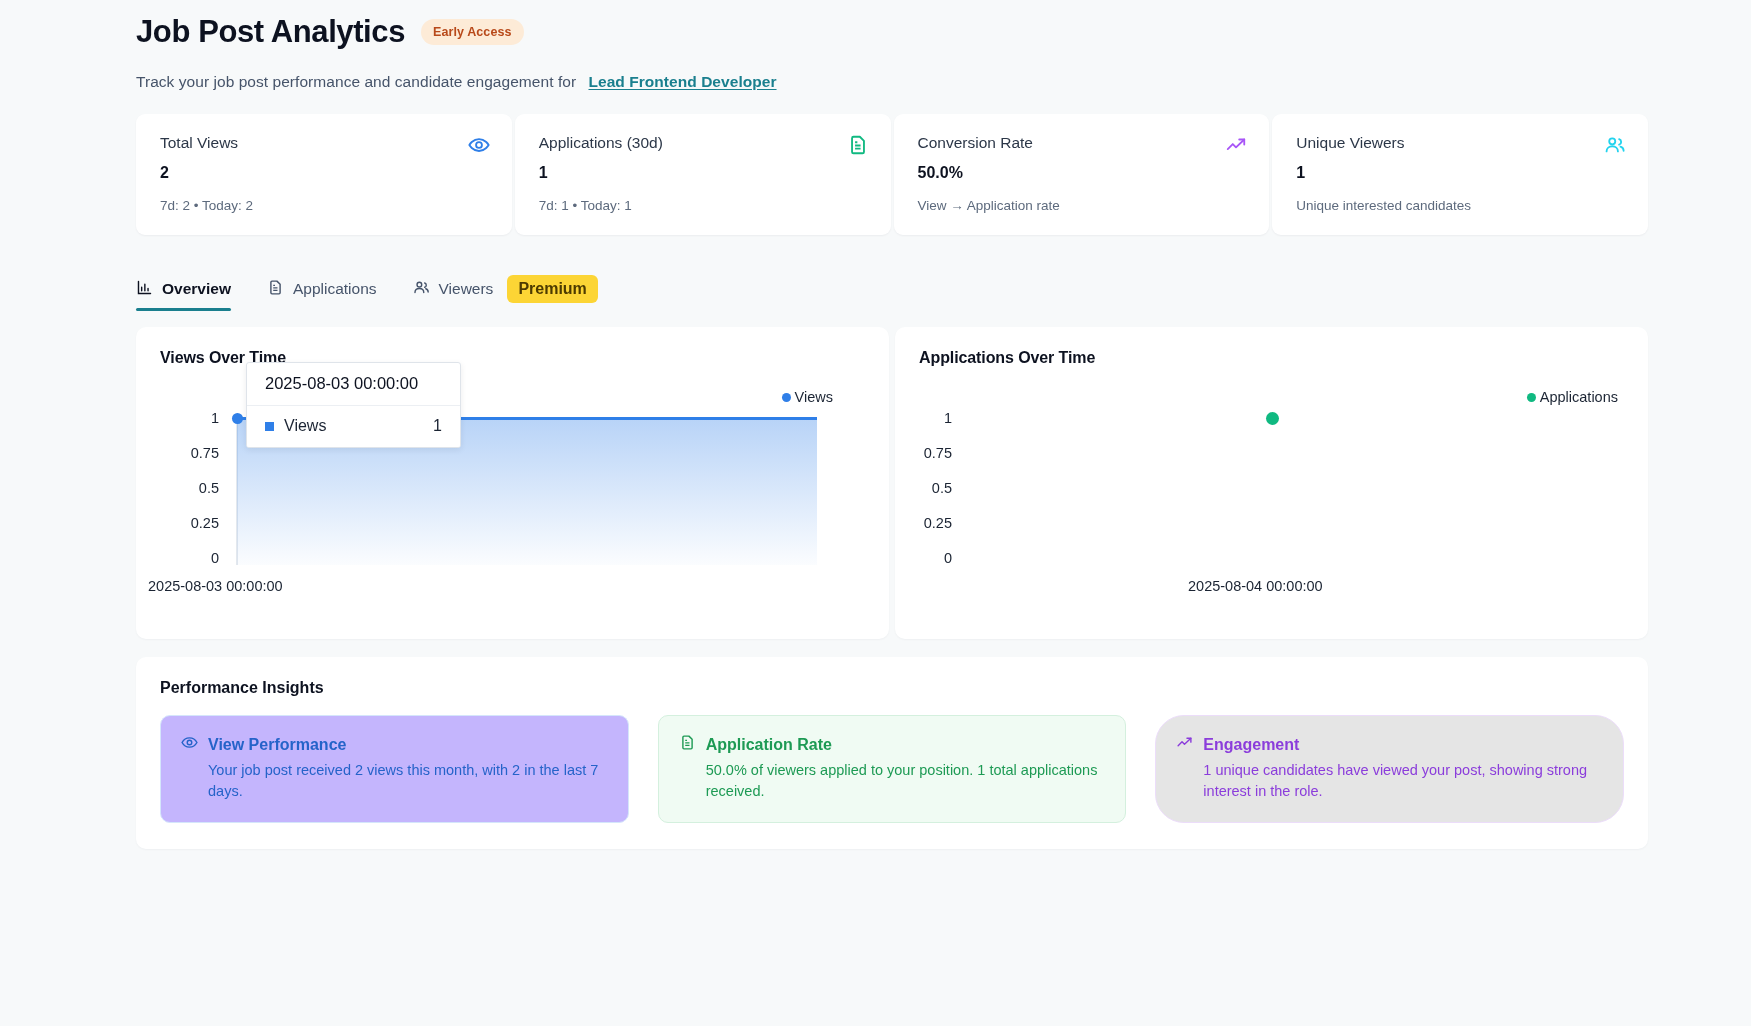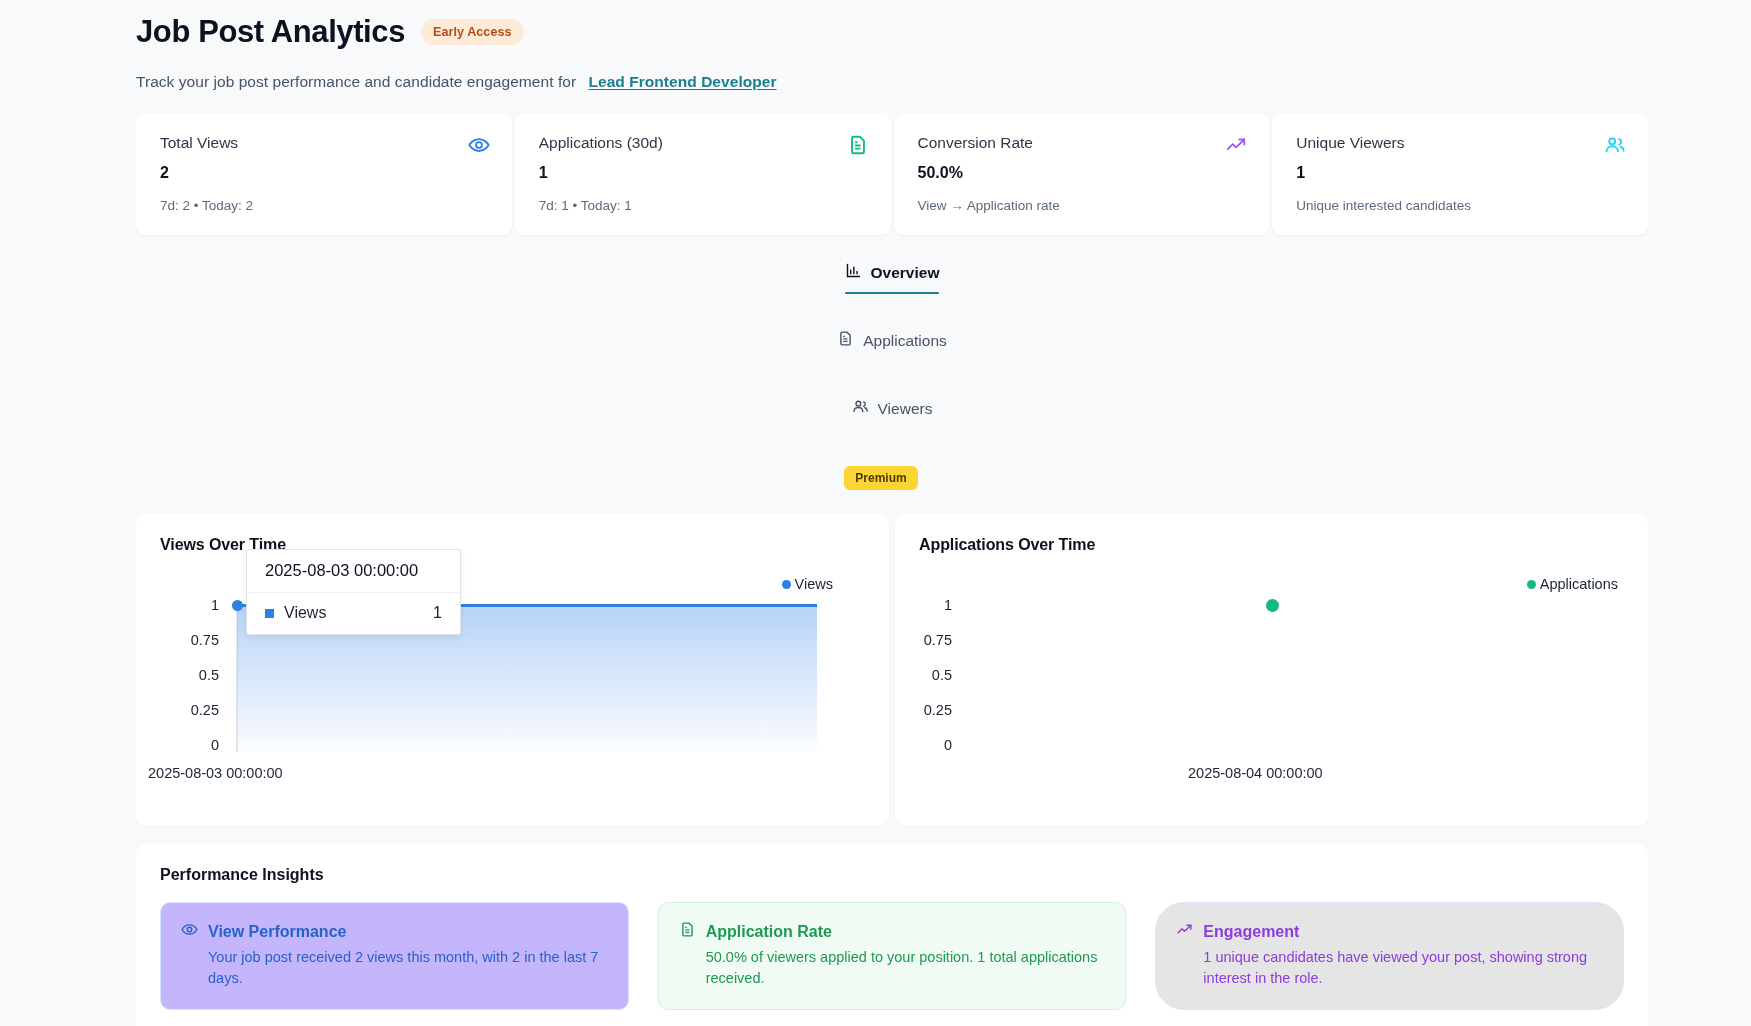--- a/index.html
+++ b/index.html
@@ -46,35 +46,35 @@
   .stat-label { font-size: 15.5px; color: #2c3748; }
   .stat-value {
     font-size: 16px; font-weight: bold; color: #0d1220; margin-top: 8px;
   }
   .stat-sub { font-size: 13.5px; color: #5a6辐; }
   .stat-sub { font-size: 13.5px; color: #5d6a7d; margin-top: 16px; }
   .stat-icon { width: 22px; height: 22px; flex: none; }
 
   
   .tabs {
-    margin-top: 27px; display: flex; align-items: center; gap: 36px;
-    width: 1512px; padding-bottom: 0; flex-direction: column;
+    margin-top: 40px; display: flex; align-items: center; gap: 36px;
+    width: 1512px; padding-bottom: 0;
   }
   .tab {
     display: flex; align-items: center; gap: 9px; font-size: 15.5px;
     color: #46546a; padding-bottom: 11px; cursor: pointer; position: relative;
   }
   .tab.active { color: #0d1220; font-weight: bold; }
   .tab.active::after {
     content: ""; position: absolute; left: 0; right: 0; bottom: 0;
     height: 2.5px; background: #1a7f8e; border-radius: 2px;
   }
   .tab svg { width: 17px; height: 17px; }
   .badge-premium {
-    background: #fcd535; color: #4d3b00; font-size: 12px; font-weight: bold;
+    background: #fcd535; color: #4d3b00; font-size: 16px; font-weight: bold;
     padding: 5px 11px; border-radius: 6px; margin-left: -22px; margin-bottom: 11px;
   }
 
   
   .charts-row {
     margin-top: 13px; display: flex; gap: 6px; width: 1512px;
   }
   .chart-card {
     flex: 1; background: #ffffff; border-radius: 10px; padding: 22px 24px 18px;
     height: 312px; position: relative; overflow: hidden;

